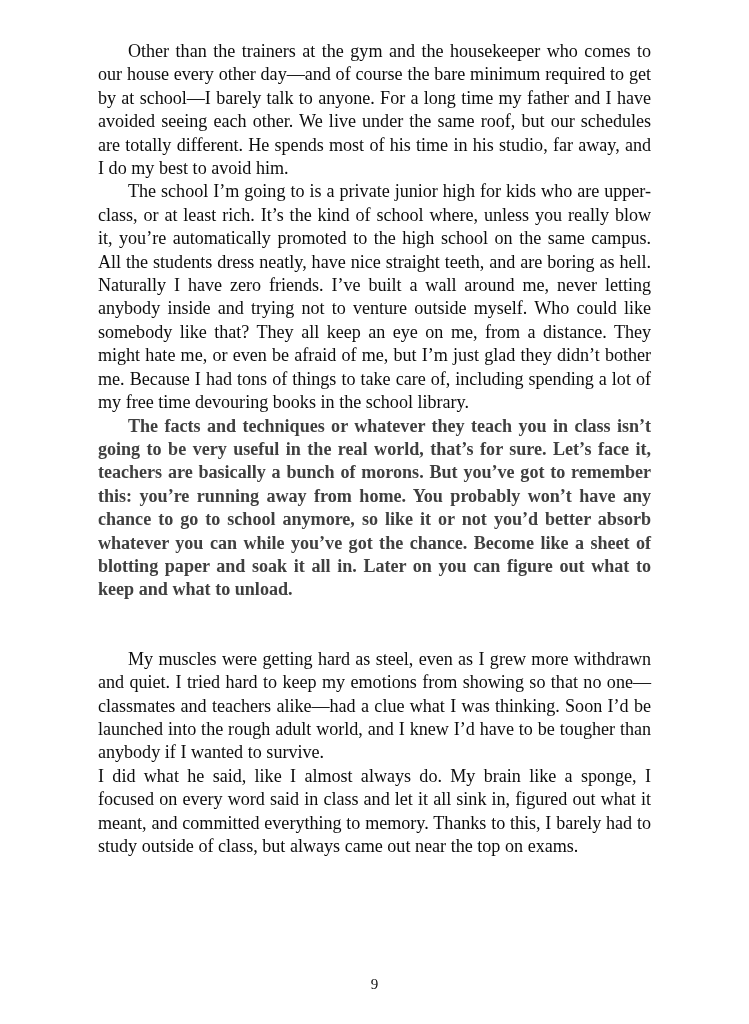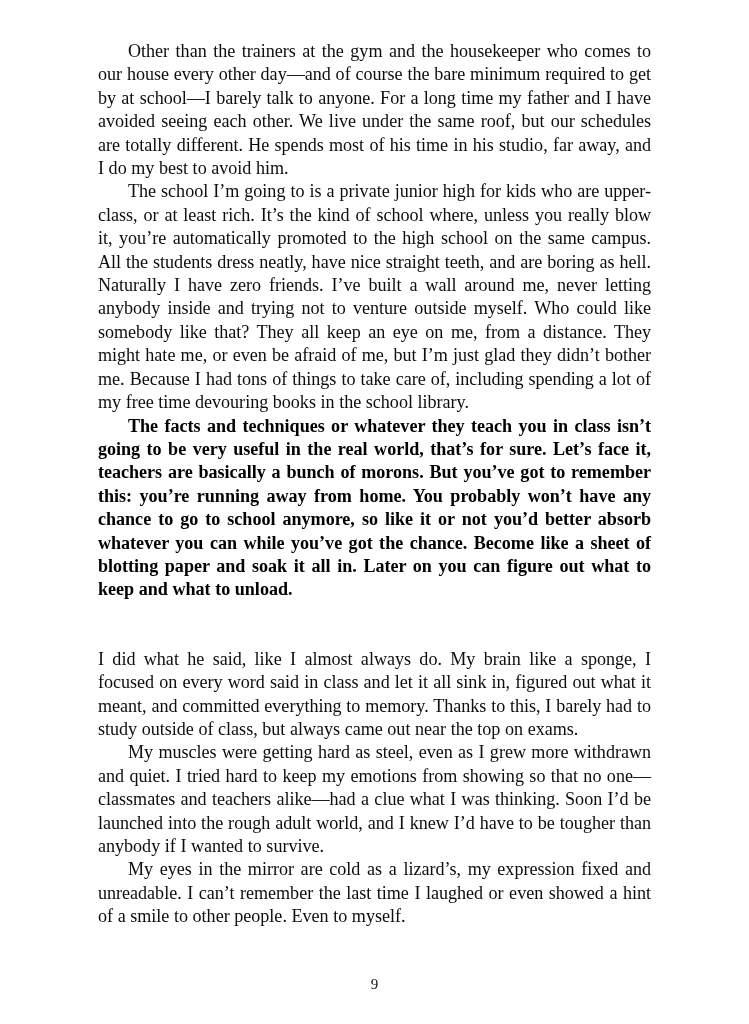--- a/index.html
+++ b/index.html
@@ -45,21 +45,21 @@
     color: #0d0d0d;
     hyphens: none;
   }
 
   p.para.no-indent {
     text-indent: 0;
   }
 
   p.para.bold {
     font-weight: bold;
-    color: #000000;
+    color: #404040;
   }
 
   
   .para-gap {
     height: 46px;
   }
 
   .folio {
     position: absolute;
     left: 0;
@@ -81,23 +81,22 @@
 
     <p class="para">Other than the trainers at the gym and the housekeeper who comes to our house every other day—and of course the bare minimum required to get by at school—I barely talk to anyone. For a long time my father and I have avoided seeing each other. We live under the same roof, but our schedules are totally different. He spends most of his time in his studio, far away, and I do my best to avoid him.</p>
 
     <p class="para">The school I’m going to is a private junior high for kids who are upper-class, or at least rich. It’s the kind of school where, unless you really blow it, you’re automatically promoted to the high school on the same campus. All the students dress neatly, have nice straight teeth, and are boring as hell. Naturally I have zero friends. I’ve built a wall around me, never letting anybody inside and trying not to venture outside myself. Who could like somebody like that? They all keep an eye on me, from a distance. They might hate me, or even be afraid of me, but I’m just glad they didn’t bother me. Because I had tons of things to take care of, including spending a lot of my free time devouring books in the school library.</p>
 
 
     <p class="para bold">The facts and techniques or whatever they teach you in class isn’t going to be very useful in the real world, that’s for sure. Let’s face it, teachers are basically a bunch of morons. But you’ve got to remember this: you’re running away from home. You probably won’t have any chance to go to school anymore, so like it or not you’d better absorb whatever you can while you’ve got the chance. Become like a sheet of blotting paper and soak it all in. Later on you can figure out what to keep and what to unload.</p>
 
     <div class="para-gap"></div>
 
+    <p class="para">My muscles were getting hard as steel, even as I grew more withdrawn and quiet. I tried hard to keep my emotions from showing so that no one—classmates and teachers alike—had a clue what I was thinking. Soon I’d be launched into the rough adult world, and I knew I’d have to be tougher than anybody if I wanted to survive.</p>
+
     <p class="para no-indent">I did what he said, like I almost always do. My brain like a sponge, I focused on every word said in class and let it all sink in, figured out what it meant, and committed everything to memory. Thanks to this, I barely had to study outside of class, but always came out near the top on exams.</p>
 
-    <p class="para">My muscles were getting hard as steel, even as I grew more withdrawn and quiet. I tried hard to keep my emotions from showing so that no one—classmates and teachers alike—had a clue what I was thinking. Soon I’d be launched into the rough adult world, and I knew I’d have to be tougher than anybody if I wanted to survive.</p>
-
-    <p class="para">My eyes in the mirror are cold as a lizard’s, my expression fixed and unreadable. I can’t remember the last time I laughed or even showed a hint of a smile to other people. Even to myself.</p>
 
   </div>
 
   <div class="folio">9</div>
 
 </div>
 
 </body></html>

